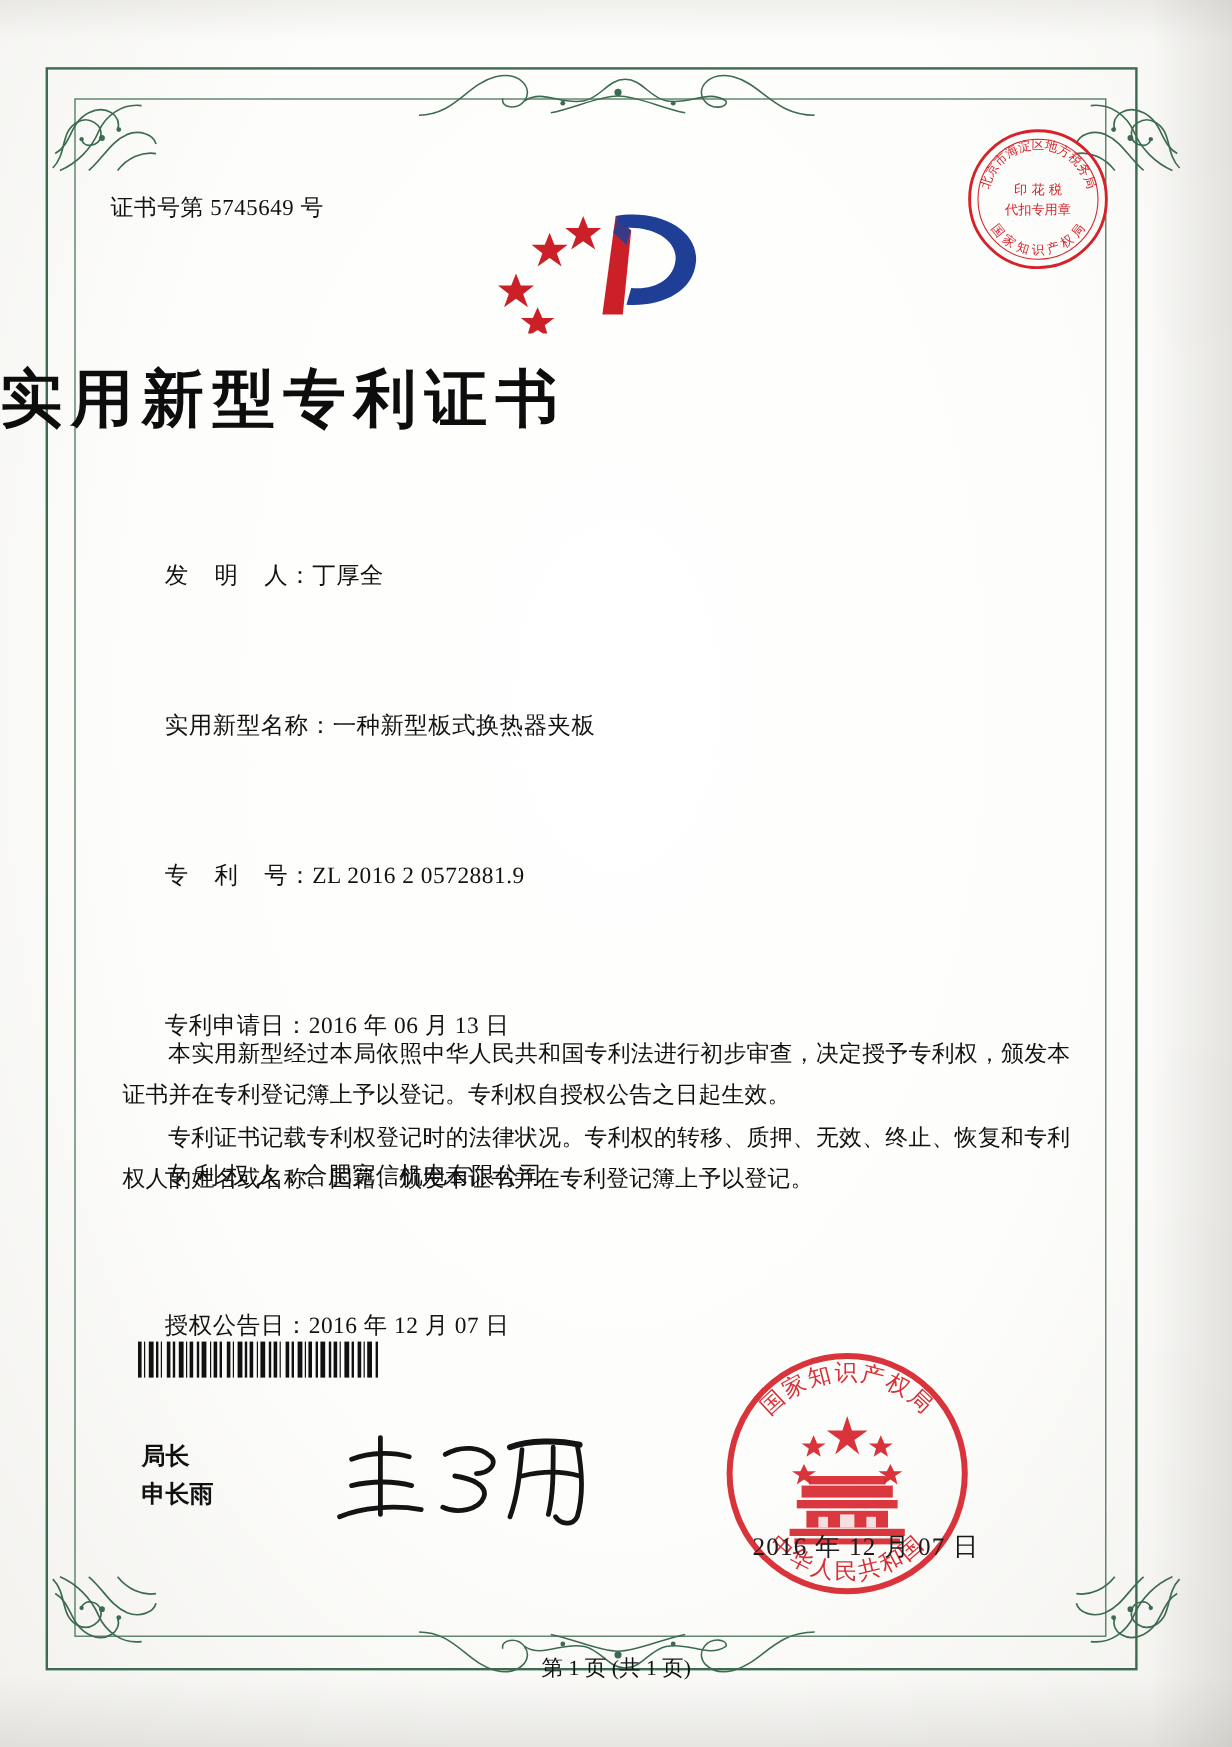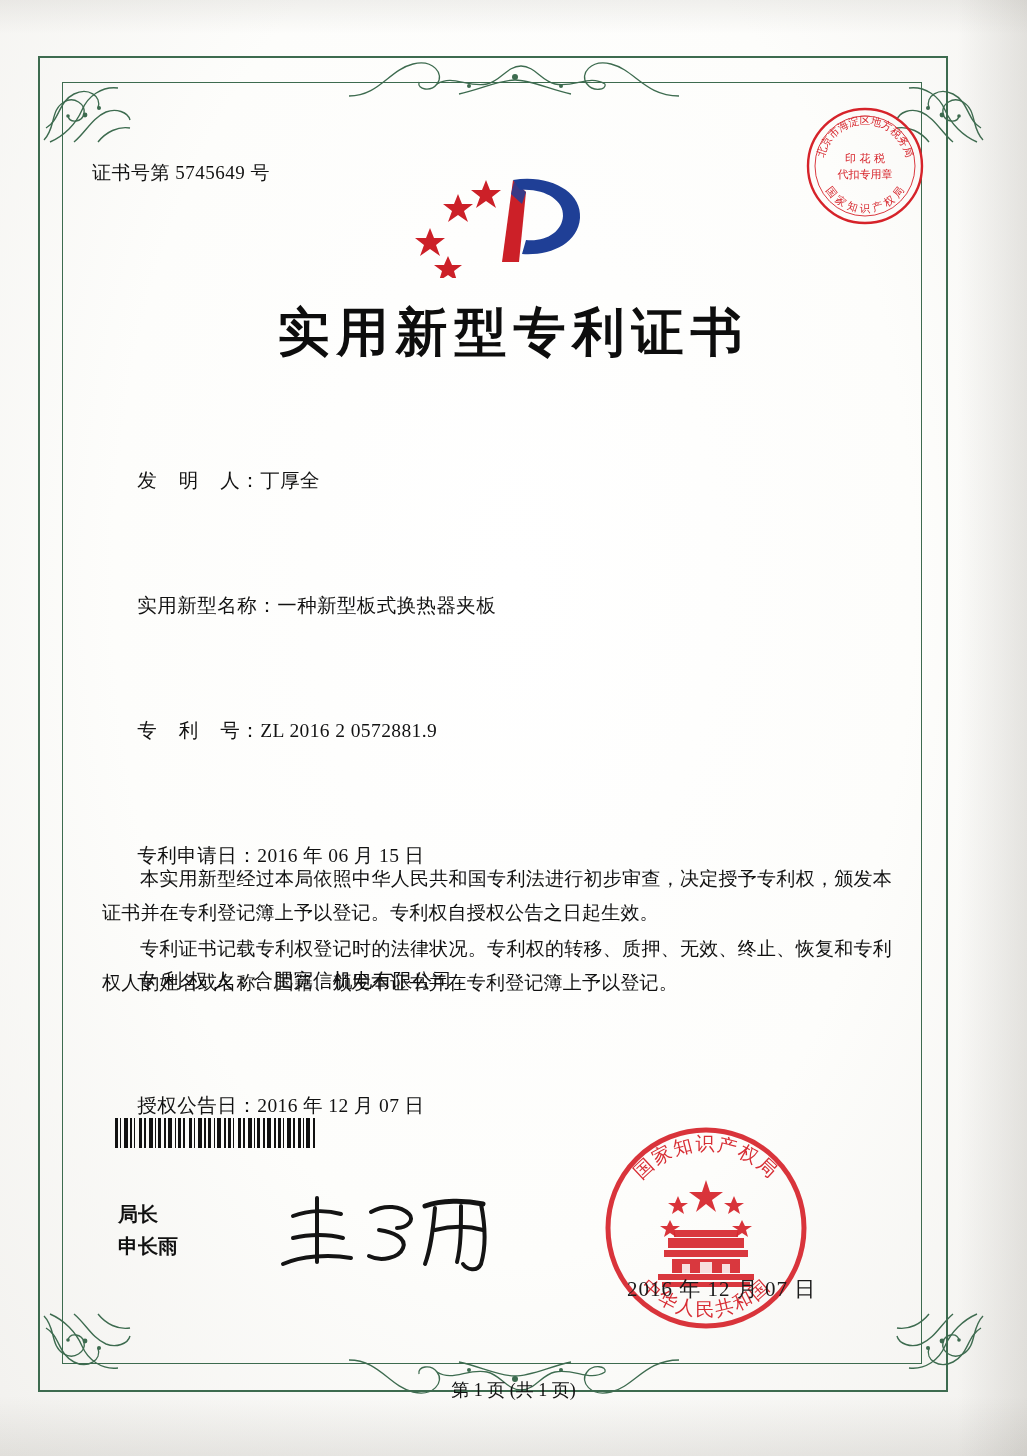--- a/index.html
+++ b/index.html
@@ -106,21 +106,20 @@
     position: absolute;
     right: 100px; top: 104px;
     width: 124px; height: 124px;
   }
 
   
   .cert-title {
     position: absolute;
     left: 0; right: 0;
     top: 298px;
-    text-align: center;
     font-family: Liberation Serif, serif;
     font-weight: 700;
     font-size: 52px;
     letter-spacing: 7px;
     color: #0d0d0d;
   }
 
   
   .fields {
     position: absolute;
@@ -334,21 +333,21 @@
     <div class="field-row">
       <span class="lbl">发    明    人：</span><span class="val">丁厚全</span>
     </div>
     <div class="field-row">
       <span class="lbl">实用新型名称：</span><span class="val">一种新型板式换热器夹板</span>
     </div>
     <div class="field-row">
       <span class="lbl">专    利    号：</span><span class="val">ZL 2016 2 0572881.9</span>
     </div>
     <div class="field-row">
-      <span class="lbl">专利申请日：</span><span class="val">2016 年 06 月 15 日</span>
+      <span class="lbl">专利申请日：</span><span class="val">2016 年 06 月 13 日</span>
     </div>
     <div class="field-row">
       <span class="lbl">专 利 权 人：</span><span class="val">合肥宽信机电有限公司</span>
     </div>
     <div class="field-row">
       <span class="lbl">授权公告日：</span><span class="val">2016 年 12 月 07 日</span>
     </div>
   </div>
 
   <div class="body-text">

